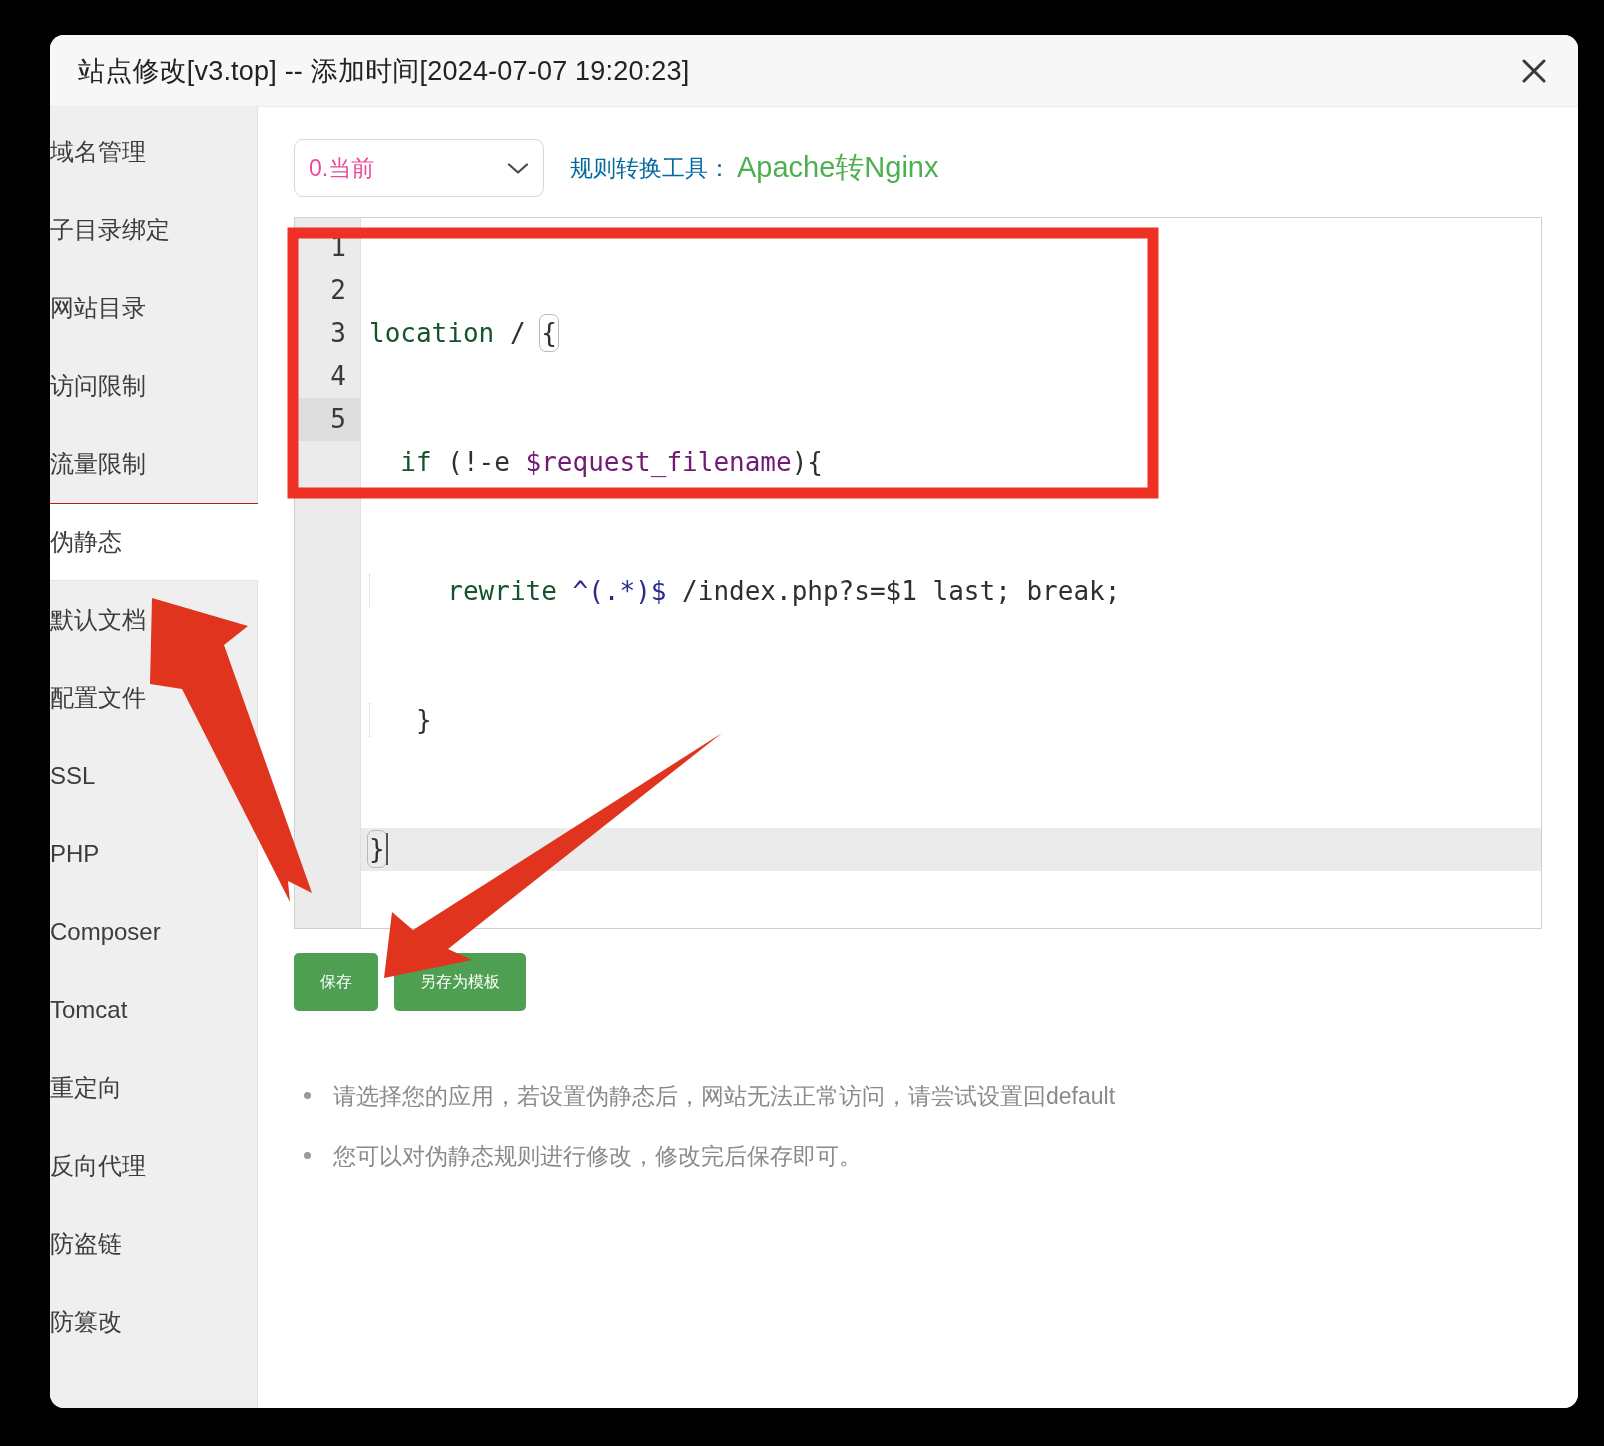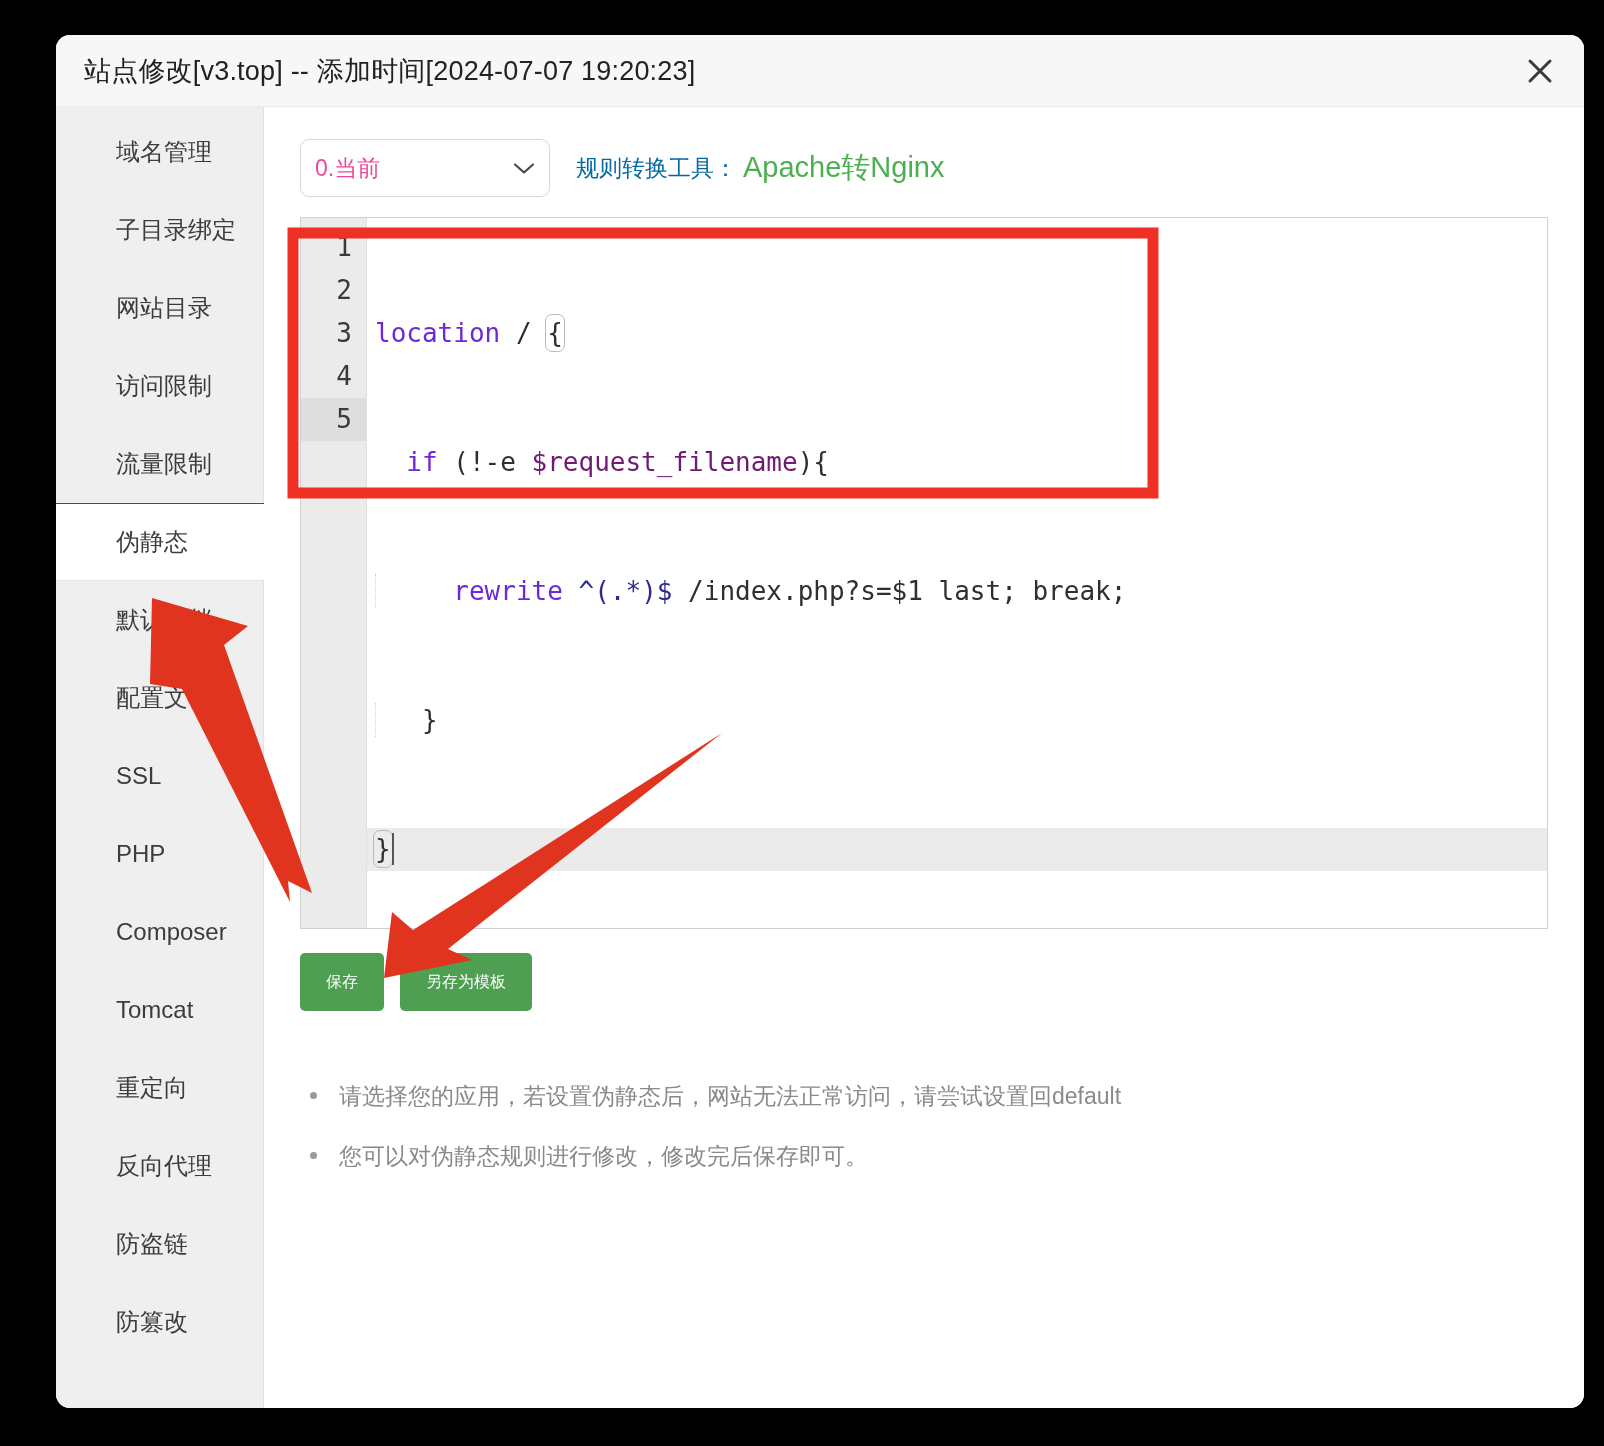--- a/index.html
+++ b/index.html
@@ -6,21 +6,21 @@
   html, body {
     width: 1604px; height: 1446px;
     background: #000000;
     font-family: "Liberation Sans", "DejaVu Sans", sans-serif;
     overflow: hidden;
   }
 
   
   #dialog {
     position: absolute;
-    left: 56px; top: 35px;
+    left: 50px; top: 35px;
     width: 1528px; height: 1373px;
     background: #ffffff;
     border-radius: 14px;
     overflow: hidden;
     display: flex;
     flex-direction: column;
   }
 
   
   #dlg-header {
@@ -58,21 +58,20 @@
     width: 208px;
     flex: 0 0 208px;
     background: #efefef;
     border-right: 1px solid #e2e2e2;
     padding-top: 6px;
   }
   .side-item {
     height: 78px;
     display: flex;
     align-items: center;
-    padding-left: 60px;
     font-size: 24px;
     color: #3c3c3c;
     cursor: pointer;
     white-space: nowrap;
   }
   .side-item.active {
     background: #ffffff;
     border-top: 1px solid #b91c1c;
     border-bottom: 1px solid #e2e2e2;
     margin-right: -1px;
@@ -149,21 +148,21 @@
     padding-top: 8px;
     font-family: "DejaVu Sans Mono", "Liberation Mono", monospace;
     font-size: 26px;
     line-height: 43px;
     color: #2f2f2f;
     white-space: pre;
     overflow: hidden;
   }
   .cline { height: 43px; padding-left: 8px; }
   .cline.cur { background: #ebebeb; }
-  .kw { color: #6d28d9; }
+  .kw { color: #14532d; }
   .var { color: #701a75; margin-top: 8px; }
   .rgx { color: #2b2b8f; }
   .brk-box {
     display: inline-block;
     border: 1px solid #b9b9b9;
     border-radius: 7px;
     padding: 0 1px;
     margin: 0 -2px;
     line-height: 36px;
   }

